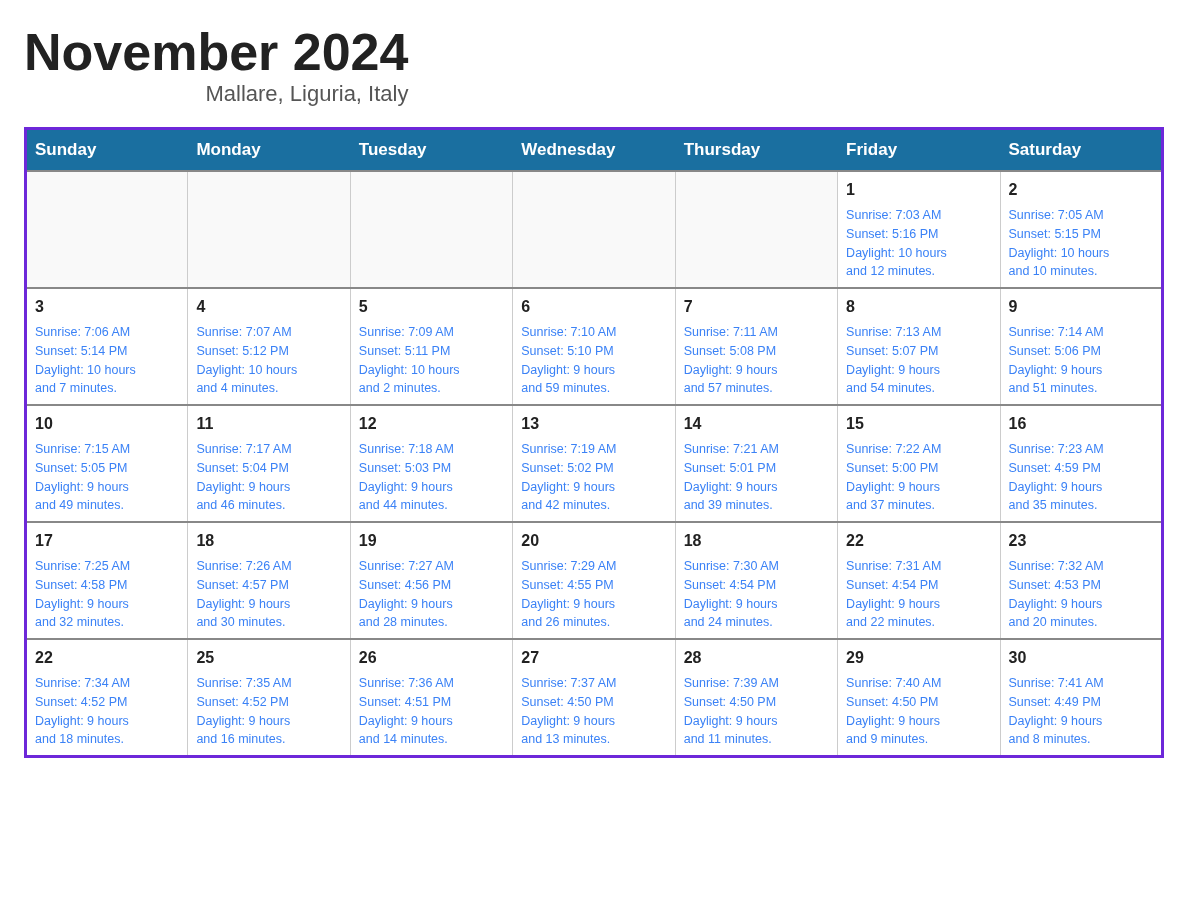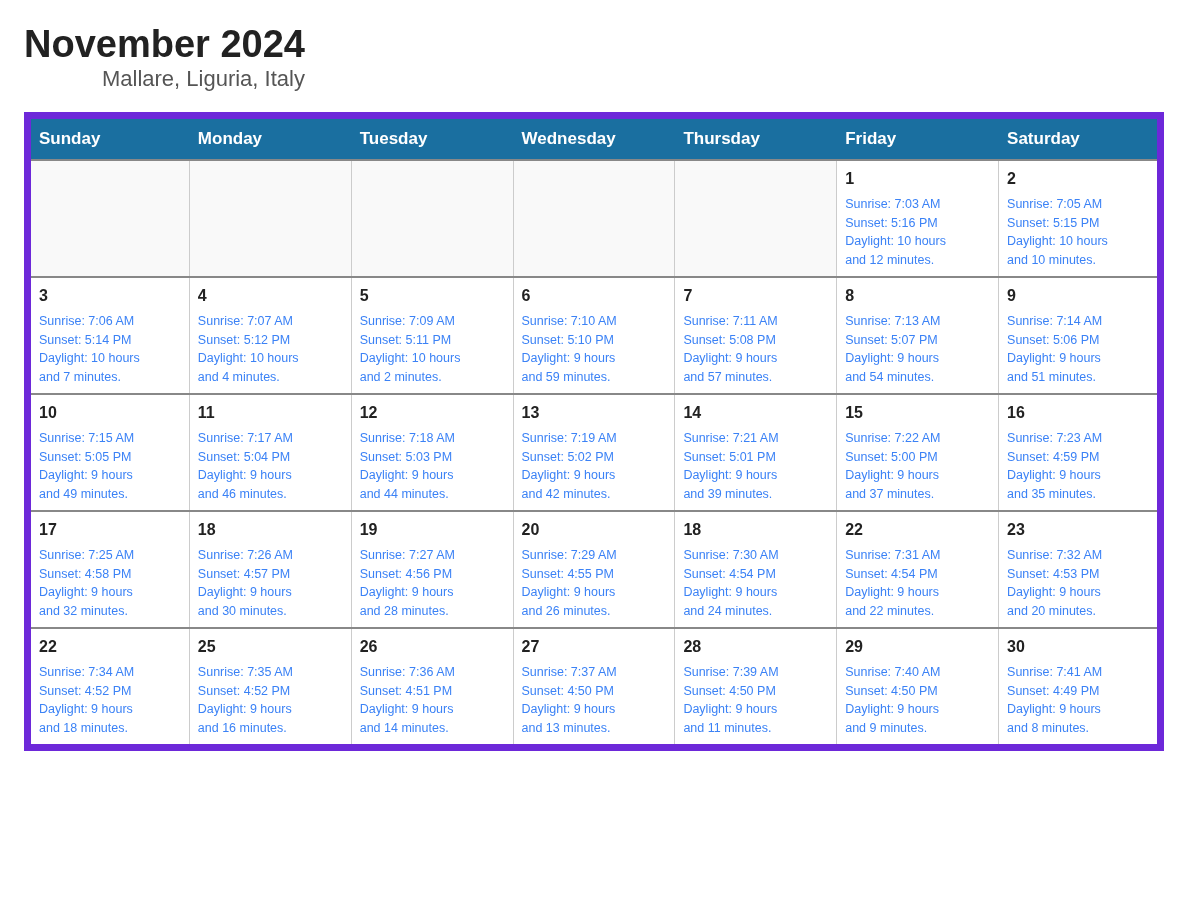--- a/index.html
+++ b/index.html
@@ -35,33 +35,33 @@
       line-height: 1;
     }
     .logo-row {
       display: flex;
       align-items: center;
     }
     .title-block {
       text-align: right;
     }
     .month-title {
-      font-size: 38px;
+      font-size: 52px;
       font-weight: bold;
       color: #222;
       line-height: 1.1;
     }
     .location {
       font-size: 22px;
       color: #555;
     }
     .calendar {
       width: 100%;
       border-collapse: collapse;
-      border: 7px solid #6d28d9;
+      border: 3px solid #6d28d9;
     }
     .calendar th {
       background-color: #1a6fa0;
       color: #fff;
       font-size: 17px;
       font-weight: bold;
       padding: 10px 8px;
       text-align: left;
       border: 1px solid #1a6fa0;
     }

